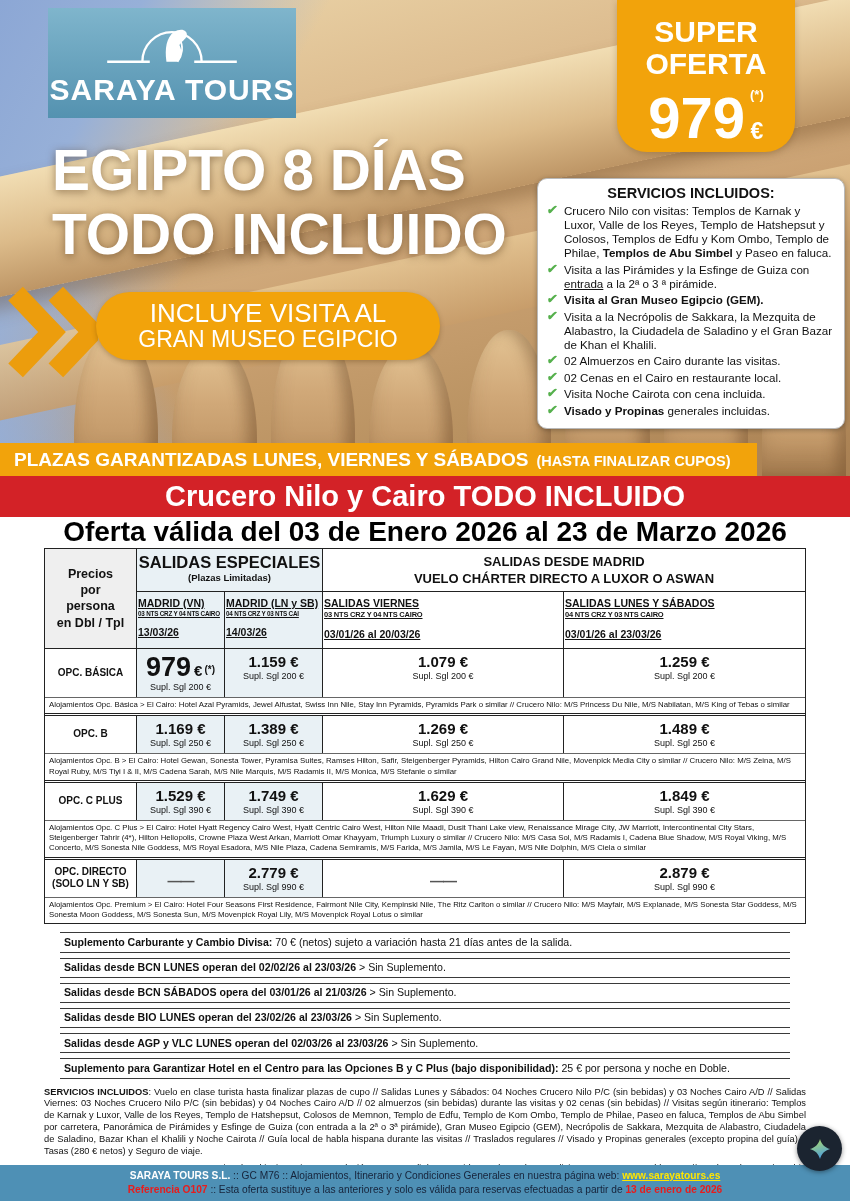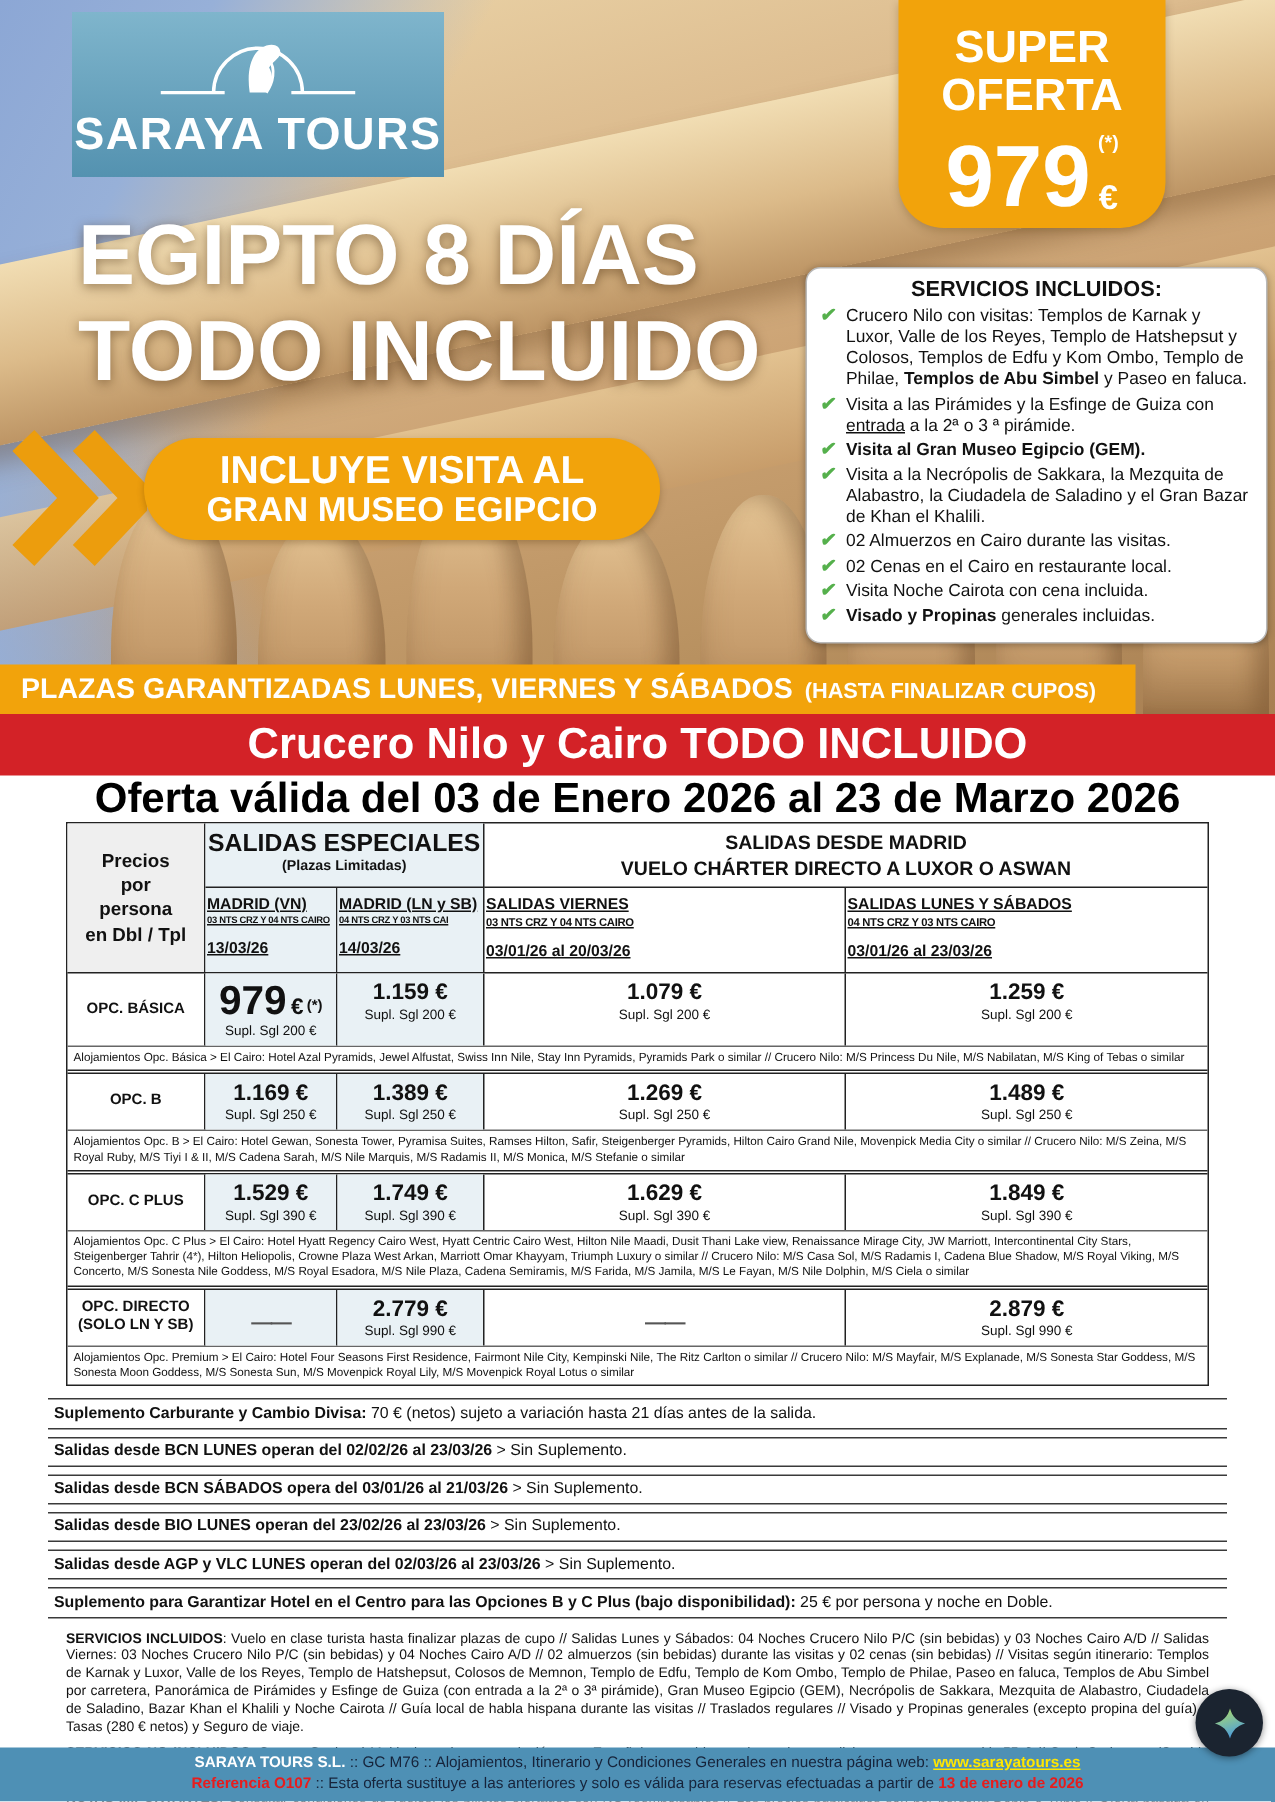--- a/index.html
+++ b/index.html
@@ -26,36 +26,36 @@
     border-radius:48% 48% 0 0 / 72% 72% 0 0;
     box-shadow:inset -10px 0 14px rgba(96,64,32,.35), inset 0 -22px 22px rgba(96,64,32,.22);}
   .statue:nth-child(odd){height:96%;} .statue:nth-child(even){height:86%;}
   .statue:nth-child(3){height:100%;} .statue:nth-child(6){height:90%;}
 
   .logo-box{position:absolute;left:48px;top:8px;width:248px;height:110px;
     background:linear-gradient(180deg,#7fb5cc 0%,#5492b0 100%);
     display:flex;flex-direction:column;align-items:center;justify-content:center;gap:4px;}
   .brand{color:#fff;font-weight:bold;font-size:30px;letter-spacing:1px;line-height:1;}
 
-  .badge{position:absolute;right:73px;top:0;width:178px;height:152px;background:#F2A30B;
+  .badge{position:absolute;right:55px;top:0;width:178px;height:152px;background:#F2A30B;
     border-radius:0 0 30px 30px;color:#fff;text-align:center;box-shadow:0 2px 6px rgba(80,50,0,.25);}
   .badge .l{font-size:30px;font-weight:800;line-height:1.08;}
   .badge .l1{margin-top:16px;}
   .badge .price-row{display:flex;justify-content:center;align-items:flex-end;margin-top:6px;}
   .badge .num{font-size:58px;font-weight:800;line-height:.88;}
   .badge .side{display:flex;flex-direction:column;justify-content:space-between;height:56px;margin-left:5px;}
   .badge .ast{font-size:13px;font-weight:700;}
   .badge .eur{font-size:23px;font-weight:700;line-height:1;}
 
   .hero-title{position:absolute;left:52px;top:138px;width:540px;color:#fff;
     font-size:57px;font-weight:800;line-height:1.13;
     text-shadow:0 2px 8px rgba(70,40,10,.5);}
   .chevrons{position:absolute;left:6px;top:286px;}
   .pill{position:absolute;left:96px;top:292px;width:332px;background:#F2A30B;border-radius:38px;
-    padding:8px 6px 9px;text-align:center;color:#fff;font-weight:700;
+    padding:8px 6px 9px;text-align:center;color:#fff;font-weight:400;
     box-shadow:0 2px 5px rgba(80,50,0,.3);}
   .pill .p1{font-size:26px;line-height:1.05;}
   .pill .p2{font-size:23px;line-height:1.05;}
 
   .services{position:absolute;right:5px;top:178px;width:308px;background:#fff;
     border:1px solid #b9b9b9;border-radius:10px;padding:6px 9px 8px;box-sizing:border-box;
     box-shadow:0 1px 5px rgba(0,0,0,.3);}
   .services h3{margin:0 0 3px;text-align:center;font-size:14.5px;font-weight:800;color:#111;}
   .services ul{list-style:none;margin:0;padding:0;}
   .services li{position:relative;padding-left:17px;font-size:11.6px;line-height:1.21;margin-bottom:2.5px;}
@@ -97,21 +97,21 @@
   .ps{display:block;font-size:9px;margin-top:1px;}
   .dash{display:block;font-size:14px;font-weight:700;color:#555;padding-top:8px;letter-spacing:-1px;}
   .hp-num{font-size:27px;font-weight:800;line-height:1;}
   .hp-cur{font-size:15px;font-weight:800;margin-left:3px;}
   .hp-ast{font-size:10px;font-weight:700;margin-left:2px;vertical-align:3px;}
   .note{border-top:1px solid #666;border-bottom:3px double #222;padding:2px 4px 3px;
     font-size:7.8px;line-height:1.3;text-align:left;}
   .note.last{border-bottom:none;}
 
   
-  .conds{margin:8px 32px 0;}
+  .conds{margin:8px 60px 0;}
   .cond{border-top:1.5px solid #3a3a3a;border-bottom:1.5px solid #3a3a3a;
     padding:2.5px 4px;margin-bottom:5px;font-size:10.6px;line-height:1.25;}
 
   
   .legal{margin:8px 44px 0;}
   .legal p{margin:0 0 6px;font-size:9.3px;line-height:1.27;text-align:justify;}
 
   
   .footer{position:absolute;left:0;bottom:0;width:100%;height:36px;background:#4E90B5;
     box-sizing:border-box;padding-top:4px;text-align:center;font-size:10.2px;line-height:1.35;color:#16233a;}

